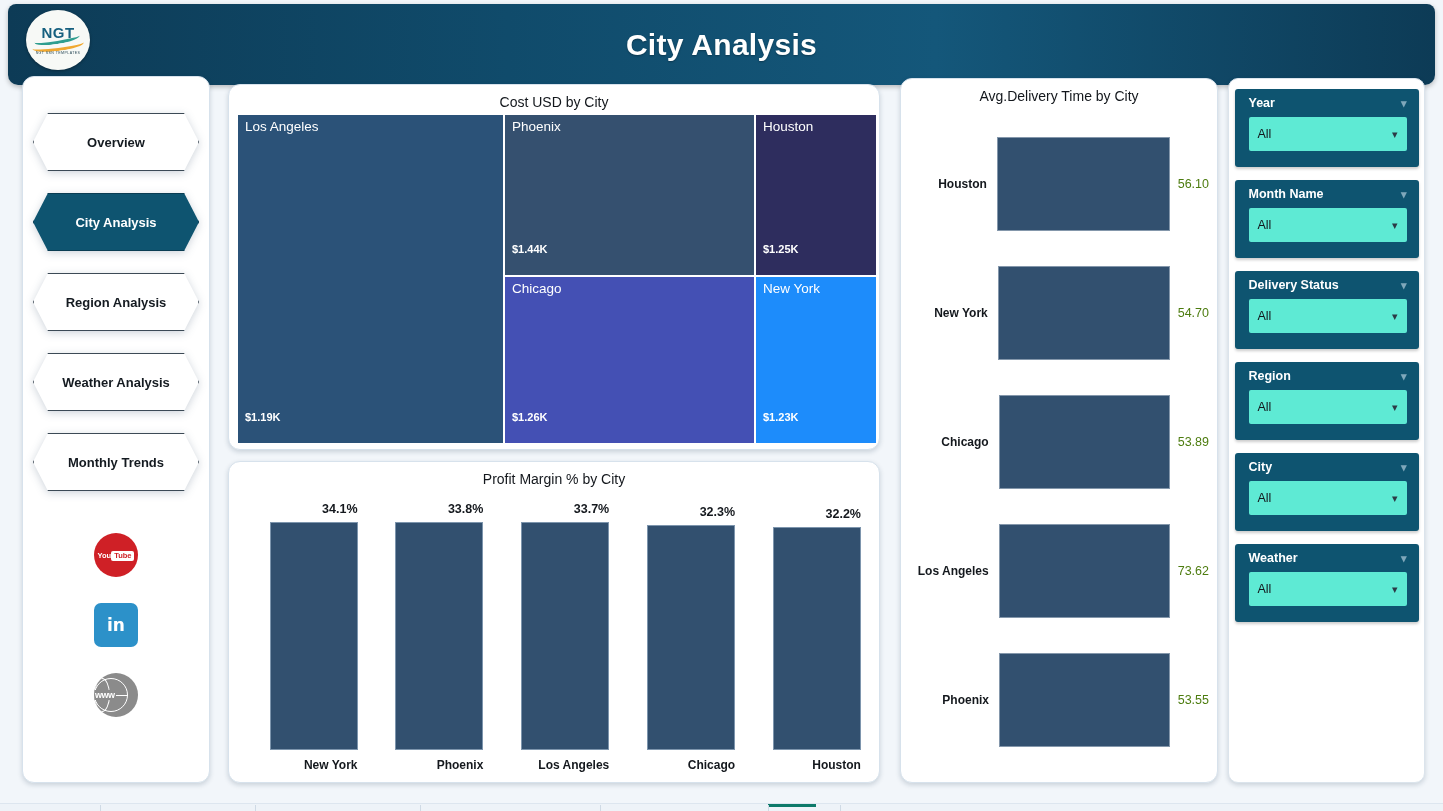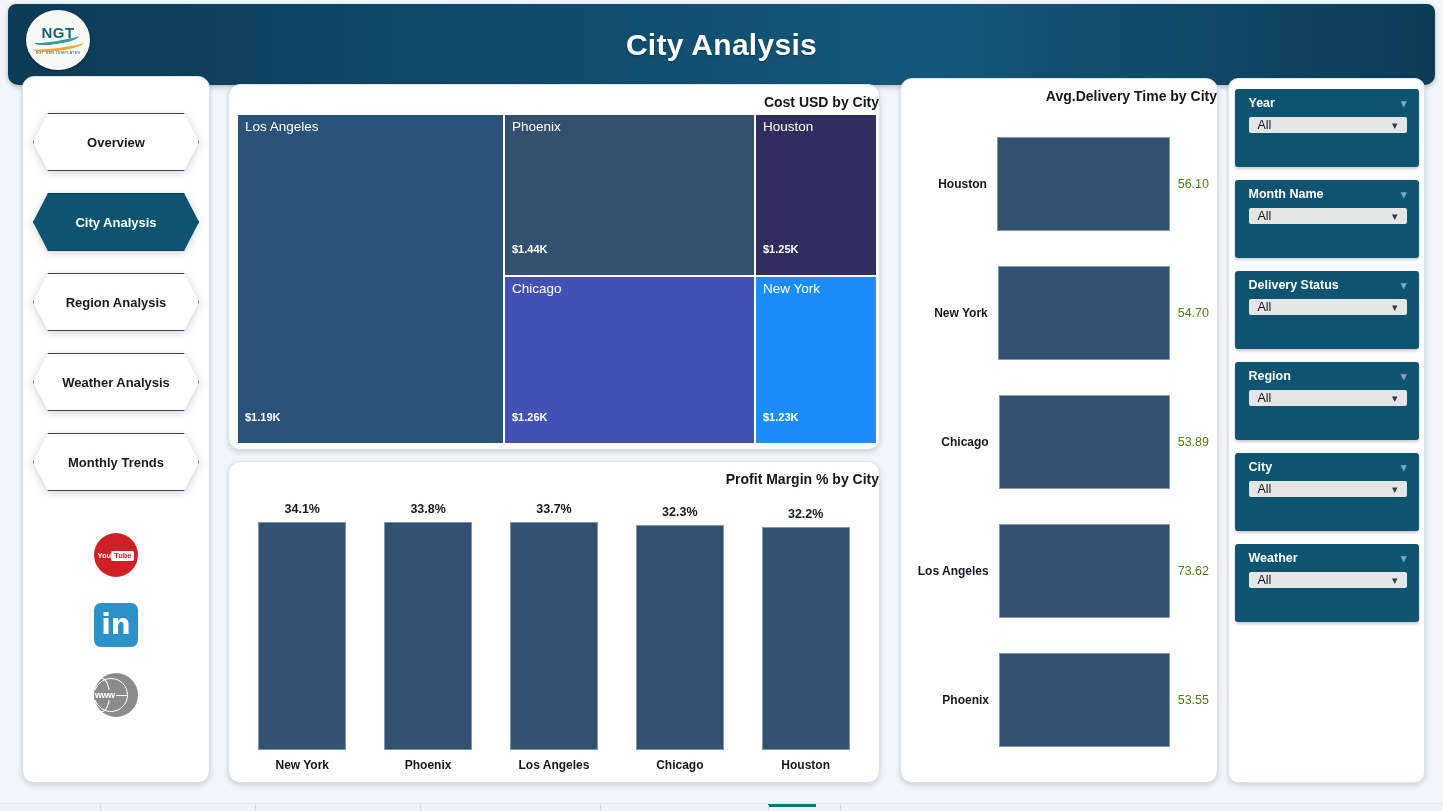--- a/index.html
+++ b/index.html
@@ -66,22 +66,22 @@
 
   
   .card {
     position: absolute;
     background: #ffffff;
     border: 1px solid #d7e2ec;
     border-radius: 12px;
     box-shadow: 0 2px 5px rgba(18,45,70,.18);
   }
   .card-title {
-    text-align: right;
-    font-size: 14px; font-weight: bold; color: #13171c;
+    text-align: center;
+    font-size: 14px; font-weight: normal; color: #13171c;
     padding-top: 9px;
   }
 
   
   #sidebar { left: 22px; top: 76px; width: 188px; height: 707px; }
   .nav-item {
     position: relative;
     margin: 0 auto;
     width: 166px; height: 58px;
     display: flex; align-items: center; justify-content: center;
@@ -109,21 +109,21 @@
     display: flex; align-items: center; justify-content: center;
   }
   .yt .yt-you { color: #fff; font-size: 7.5px; font-weight: bold; line-height: 9px; }
   .yt .yt-tube {
     color: #cf2026; background: #fff; font-size: 7.5px; font-weight: bold;
     border-radius: 2px; padding: 0 3px; line-height: 10px; margin-top: 1px;
   }
   .li {
     border-radius: 7px; background: #2c91c9;
     display: flex; align-items: center; justify-content: center;
-    color: #fff; font-size: 28px; font-weight: bold;
+    color: #fff; font-size: 17px; font-weight: bold;
     font-family: "DejaVu Sans", sans-serif; line-height: 1;
   }
   .www {
     border-radius: 50%; background: #8b8b8b;
     display: flex; align-items: center; justify-content: flex-start;
     position: relative; overflow: hidden;
   }
   .www .ring {
     position: absolute; width: 34px; height: 34px;
     border: 1.4px solid #ffffff; border-radius: 50%;
@@ -163,21 +163,21 @@
   .tile.t-la { grid-row: 1 / span 2; }
 
   
   #bar-card { left: 228px; top: 461px; width: 652px; height: 322px; }
   #cols {
     position: absolute; left: 18px; top: 40px; right: 18px; bottom: 10px;
     display: flex; align-items: flex-end; justify-content: space-between;
   }
   .col-group {
     width: 18%;
-    display: flex; flex-direction: column; align-items: center;
+    display: flex; flex-direction: column; align-items: flex-end;
     height: 100%;
     justify-content: flex-end;
     margin-top: 28px;
   }
   .col-val { font-size: 12.5px; font-weight: bold; color: #14181d; margin-bottom: 6px; }
   .col-bar {
     width: 88px; background: #32506f;
     border: 1px solid #7d95ad;
   }
   .col-label { font-size: 12px; font-weight: bold; color: #14181d; margin-top: 8px; }
@@ -217,21 +217,21 @@
     box-shadow: 0 2px 3px rgba(0,0,0,.2);
     padding: 7px 12px 12px 14px;
   }
   .slicer-head {
     display: flex; align-items: center; justify-content: space-between;
     color: #ffffff; font-size: 12.5px; font-weight: bold;
     margin-bottom: 7px;
   }
   .slicer-head .chev { color: #7fa8bb; font-size: 11px; }
   .slicer-box {
-    background: #e5e5e5; height: 16px; border-radius: 2px;
+    background: #5eead4; height: 34px; border-radius: 2px;
     display: flex; align-items: center; justify-content: space-between;
     padding: 0 9px;
     font-size: 12.5px; color: #13171c;
     cursor: pointer;
   }
   .slicer-box .chev { color: #2c3a46; font-size: 11px; }
 
   
   #bottombar {
     position: absolute; left: 0; bottom: 0;

